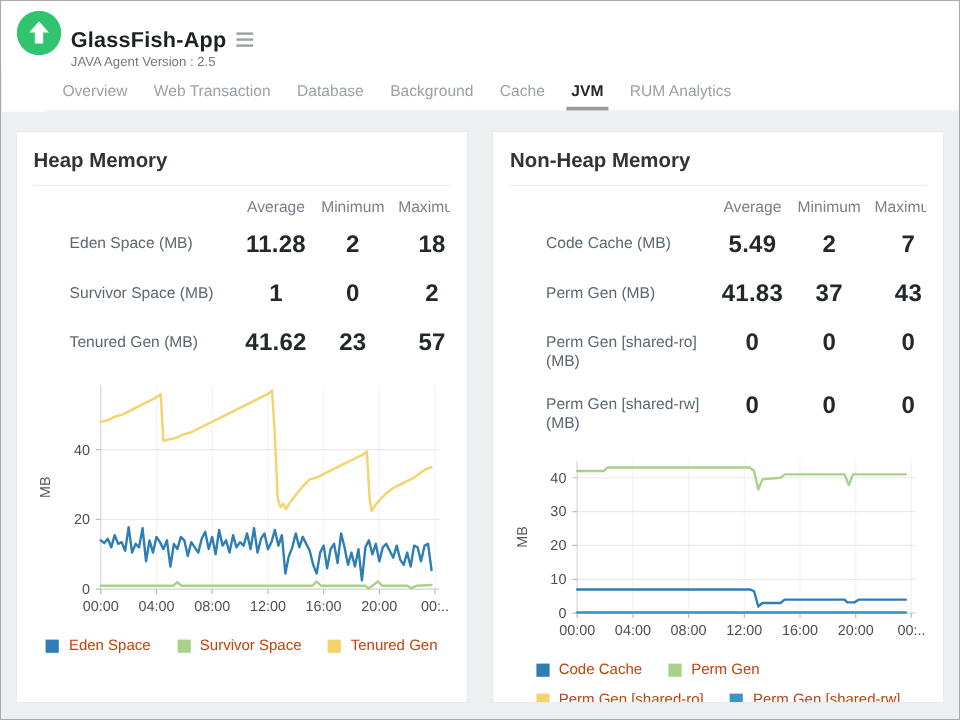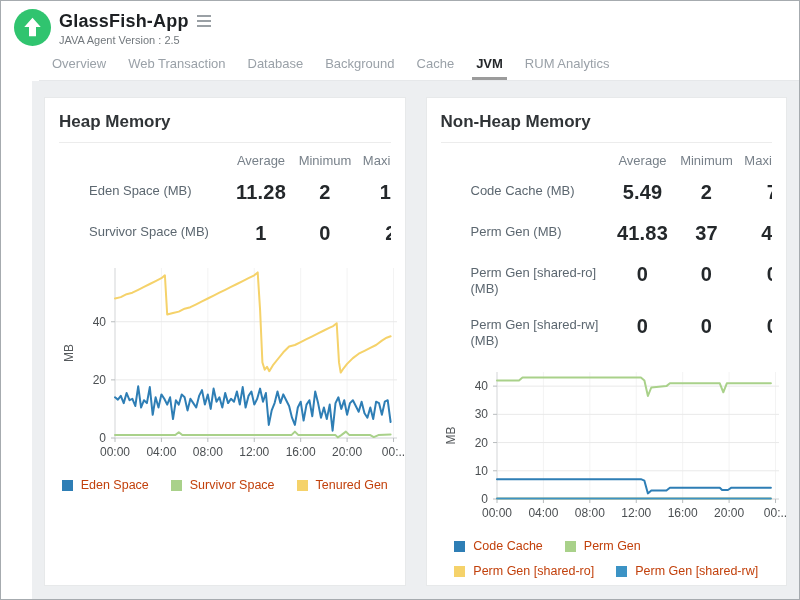--- a/index.html
+++ b/index.html
@@ -8,32 +8,32 @@
     width:800px;height:600px;
     border:1px solid #a6abaf;
     background:#fff;
     font-family:"Liberation Sans",sans-serif;
     display:flex;flex-direction:column;overflow:hidden;
   }
   
   .header{display:flex;align-items:flex-start;padding:8px 14px 0 13px;background:#fff;flex:0 0 auto;}
   .status-icon{width:37px;height:37px;flex:0 0 auto;}
   .title-block{margin-left:8px;}
-  .title-row{display:flex;align-items:center;height:22px;margin-top:1px;}
+  .title-row{display:flex;align-items:center;height:22px;margin-top:13px;}
   .app-title{font-size:18px;font-weight:bold;color:#1d2023;letter-spacing:.2px;}
   .menu-icon{margin-left:7px;display:inline-flex;flex-direction:column;gap:3px;cursor:pointer;padding:2px 1px;}
   .menu-icon i{display:block;width:14px;height:2px;background:#9aa0a5;}
   .agent-version{font-size:11px;color:#72787d;margin-top:2px;}
   
   .tabs{display:flex;padding:2px 2px 0;background:#fff;border-bottom:1px solid #e6e8ea;flex:0 0 auto;margin-left:38px;}
   .tab{padding:8px 11px 9px;font-size:13px;color:#9aa1a8;cursor:pointer;position:relative;white-space:nowrap;}
   .tab.active{color:#24272a;font-weight:bold;}
   .tab.active::after{content:"";position:absolute;left:7px;right:7px;bottom:0;height:3px;background:#9b9b9b;}
   
-  .main{flex:1;background:#edeff1;padding:16px 12px 13px;display:flex;gap:20px;overflow:hidden;margin-left:31px;}
+  .main{flex:1;background:#edeff1;padding:16px 12px 13px;display:flex;gap:20px;overflow:hidden;}
   .card{width:378px;background:#fff;border:1px solid #e7e9ea;padding:12px 14px 10px;overflow:hidden;display:flex;flex-direction:column;}
   .panel-title{font-size:17px;font-weight:bold;color:#303437;margin:2px 0 0;}
   .divider{height:1px;background:#ececec;margin:10px 0 4px;flex:0 0 auto;}
   
   .table-clip{overflow:hidden;width:100%;flex:0 0 auto;}
   table.metrics{border-collapse:collapse;table-layout:fixed;width:366px;min-width:366px;}
   table.metrics col.c-label{width:170px;}
   table.metrics col.c-val{width:64px;}
   table.metrics col.c-val-last{width:68px;}
   table.metrics thead th{font-size:13px;font-weight:normal;color:#78818a;text-align:center;padding:6px 0 4px;white-space:nowrap;overflow:visible;}
@@ -113,20 +113,28 @@
                 <td>2</td>
                 <td>18</td>
               </tr>
               <tr>
                 <th class="rowlabel">
                   <div>Survivor Space (MB)</div>
                 </th>
                 <td>1</td>
                 <td>0</td>
                 <td>2</td>
+              </tr>
+              <tr>
+                <th class="rowlabel">
+                  <div>Tenured Gen (MB)</div>
+                </th>
+                <td>41.62</td>
+                <td>23</td>
+                <td>57</td>
               </tr>
             </tbody>
         </table>
       </div>
       <svg class="chart" id="chart-0" width="350" height="210" viewBox="0 0 350 210">
           <line x1="56" x2="56" y1="10" y2="180" stroke="#f3f3f3"></line>
           <line x1="102.41975308641975" x2="102.41975308641975" y1="10" y2="180" stroke="#f3f3f3"></line>
           <line x1="148.8395061728395" x2="148.8395061728395" y1="10" y2="180" stroke="#f3f3f3"></line>
           <line x1="195.25925925925924" x2="195.25925925925924" y1="10" y2="180" stroke="#f3f3f3"></line>
           <line x1="241.679012345679" x2="241.679012345679" y1="10" y2="180" stroke="#f3f3f3"></line>

